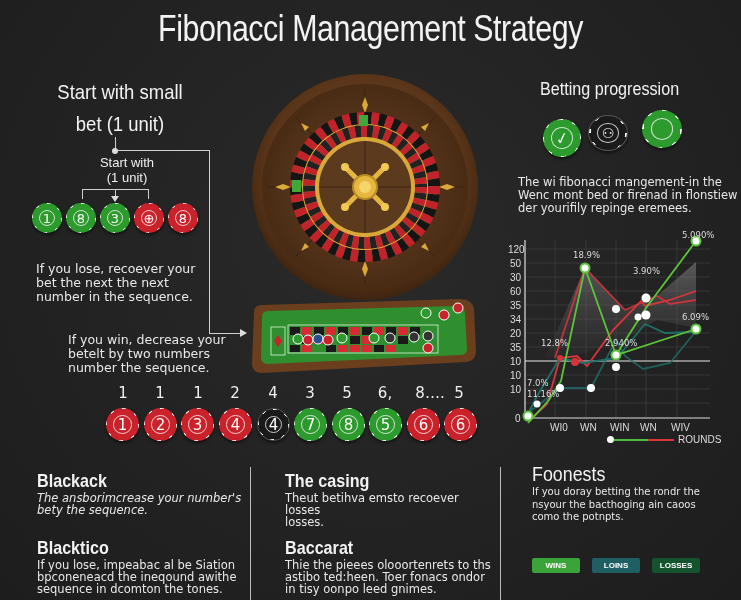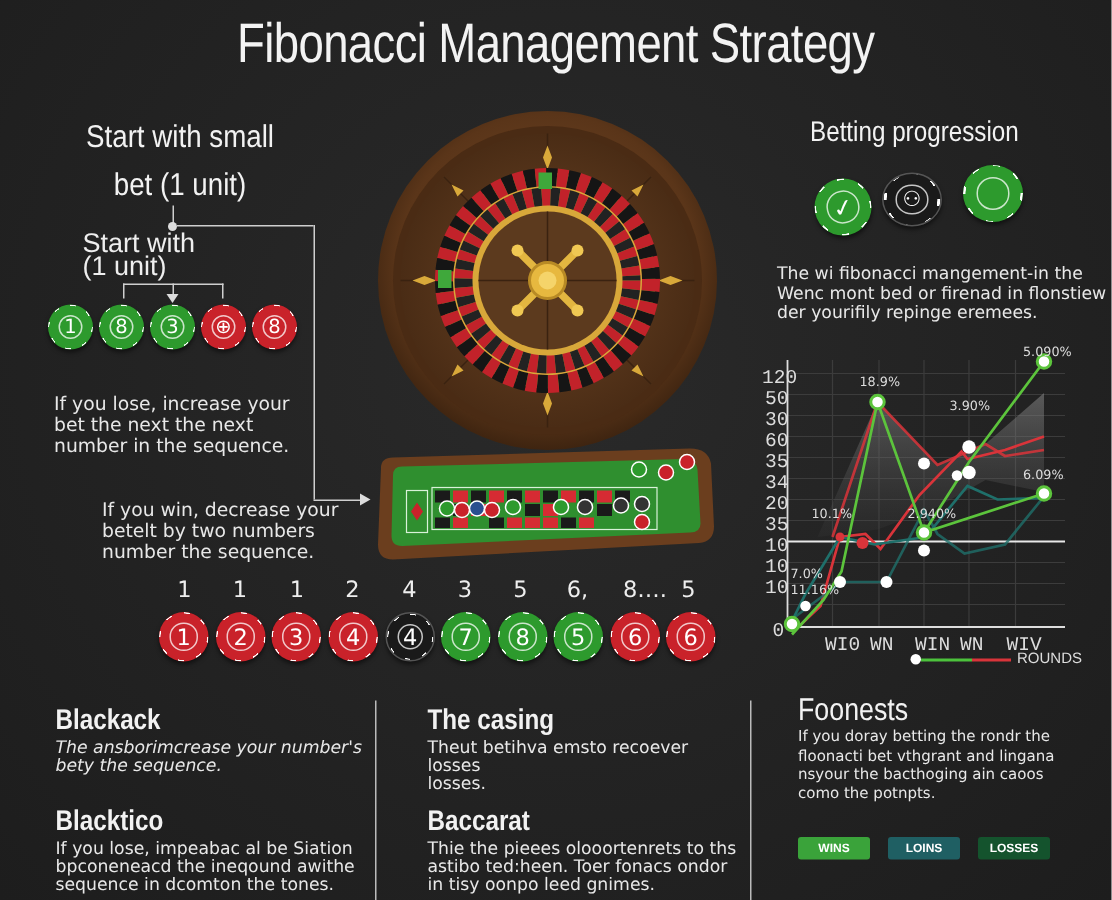--- a/index.html
+++ b/index.html
@@ -18,22 +18,22 @@
     transform: scaleX(0.82); transform-origin: center;
     letter-spacing: -0.5px;
   }
   .h-cond { transform: scaleX(0.85); transform-origin: left; display:inline-block; white-space: nowrap; }
   .start-head {
     left: 40px; top: 76px; width: 160px; text-align: center;
     font-size: 21px; line-height: 32px; color: #f2f2f2;
   }
   .start-head span { display:block; transform: scaleX(0.88); }
   .start-sub {
-    left: 55px; top: 155px; width: 110px; text-align: left;
-    font-size: 18px; line-height: 15px; color: #eee;
+    left: 72px; top: 155px; width: 110px; text-align: center;
+    font-size: 13px; line-height: 15px; color: #eee;
   }
   .para {
     font-family: "DejaVu Sans", sans-serif; font-size: 12.5px; line-height: 14px; color: #e8e8e8;
   }
   .line { background: #cfcfcf; position: absolute; }
   .chip {
     position: absolute; border-radius: 50%;
     display: flex; align-items: center; justify-content: center;
     font-family: "DejaVu Sans", sans-serif; color: #fff; font-weight: 400;
     box-shadow: 0 2px 3px rgba(0,0,0,0.5);
@@ -54,21 +54,21 @@
   .chip.black { background: #1a1a1a; border: 1px solid #555; }
   .seq-num { position: absolute; width: 26px; text-align: center; font-size: 15px; color: #eee; font-family: "DejaVu Sans", sans-serif; }
   .section-h { font-size: 19px; font-weight: 700; color: #f2f2f2; }
   .section-h span { display:inline-block; transform: scaleX(0.85); transform-origin: left; }
   .divider { position: absolute; width: 1px; background: #bbb; top: 467px; height: 133px; }
   .legend-btn {
     position: absolute; height: 15px; width: 48px; border-radius: 2px;
     font-size: 8px; color: #fff; text-align: center; line-height: 15px; font-weight: 700;
     font-family: "Liberation Sans", sans-serif;
   }
-  .axis-lbl { position: absolute; font-size: 13px; color: #ddd; font-family: Liberation Mono, monospace; text-align: right; }
+  .axis-lbl { position: absolute; font-size: 10px; color: #ddd; font-family: Liberation Sans, sans-serif; text-align: right; }
   .pt-lbl { position: absolute; font-size: 8.5px; color: #ddd; font-family: "DejaVu Sans", sans-serif; white-space: nowrap; }
 </style>
 </head>
 <body>
 
 <div class="abs title">Fibonacci Management Strategy</div>
 
 <div class="abs start-head">
   <span>Start with small</span>
   <span>bet (1 unit)</span>
@@ -101,21 +101,21 @@
     <span>3</span>
   </div>
 <div class="chip red" style="left:134px;top:203px;width:30px;height:30px;font-size:13px;">
     <span>⊕</span>
   </div>
 <div class="chip red" style="left:168px;top:203px;width:30px;height:30px;font-size:13px;">
     <span>8</span>
   </div>
 
 <div class="abs para" style="left:36px;top:262px;width:180px;">
-  <div>If you lose, increase your</div>
+  <div>If you lose, recoever your</div>
   <div>bet the next the next</div>
   <div>number in the sequence.</div>
 </div>
 <div class="abs para" style="left:36px;top:333px;width:180px;margin-left:32px;">
   <div>If you win, decrease your</div>
   <div>betelt by two numbers</div>
   <div>number the sequence.</div>
 </div>
 
 <svg class="abs" style="left:250px;top:72px;" width="230" height="230" viewBox="0 0 230 230">
@@ -358,21 +358,21 @@
   <div class="axis-lbl" style="left:10px;top:185px;">0</div>
   <div class="axis-lbl" style="left:45px;top:194px;">WI0</div>
   <div class="axis-lbl" style="left:75px;top:194px;">WN</div>
   <div class="axis-lbl" style="left:105px;top:194px;">WIN</div>
   <div class="axis-lbl" style="left:135px;top:194px;">WN</div>
   <div class="axis-lbl" style="left:166px;top:194px;">WIV</div>
   <div class="pt-lbl" style="left:68px;top:22px;">18.9%</div>
   <div class="pt-lbl" style="left:128px;top:38px;">3.90%</div>
   <div class="pt-lbl" style="left:177px;top:2px;">5.090%</div>
   <div class="pt-lbl" style="left:177px;top:84px;">6.09%</div>
-  <div class="pt-lbl" style="left:36px;top:110px;">10.1%</div>
+  <div class="pt-lbl" style="left:36px;top:110px;">12.8%</div>
   <div class="pt-lbl" style="left:100px;top:110px;">2.940%</div>
   <div class="pt-lbl" style="left:22px;top:150px;">7.0%</div>
   <div class="pt-lbl" style="left:22px;top:161px;">11.16%</div>
   <div style="position:absolute;left:102px;top:206px;display:flex;align-items:center;">
     <div style="width:7px;height:7px;border-radius:50%;background:#fff;"></div>
     <div style="width:34px;height:2px;background:#4cc23c;"></div>
     <div style="width:26px;height:2px;background:#d9343a;"></div>
     <div style="font-size:10px;color:#ddd;margin-left:4px;">ROUNDS</div>
   </div>
 </div>
@@ -409,20 +409,19 @@
     <div>Thie the pieees olooortenrets to ths</div>
     <div>astibo ted:heen. Toer fonacs ondor</div>
     <div>in tisy oonpo leed gnimes.</div>
   </div>
 </div>
 
 <div class="abs" style="left:532px;top:462px;width:205px;">
   <div class="section-h" style="font-size:21px;font-weight:400;"><span>Foonests</span></div>
   <div class="para" style="font-size:10px;line-height:12.5px;">
     <div>If you doray betting the rondr the</div>
-    <div>floonacti bet vthgrant and lingana</div>
     <div>nsyour the bacthoging ain caoos</div>
     <div>como the potnpts.</div>
   </div>
 </div>
 <div class="legend-btn" style="left:532px;top:558px;background:#3aa33a;">WINS</div>
 <div class="legend-btn" style="left:592px;top:558px;background:#1f5f63;">LOINS</div>
 <div class="legend-btn" style="left:652px;top:558px;background:#14532d;">LOSSES</div>
 
 </body></html>

